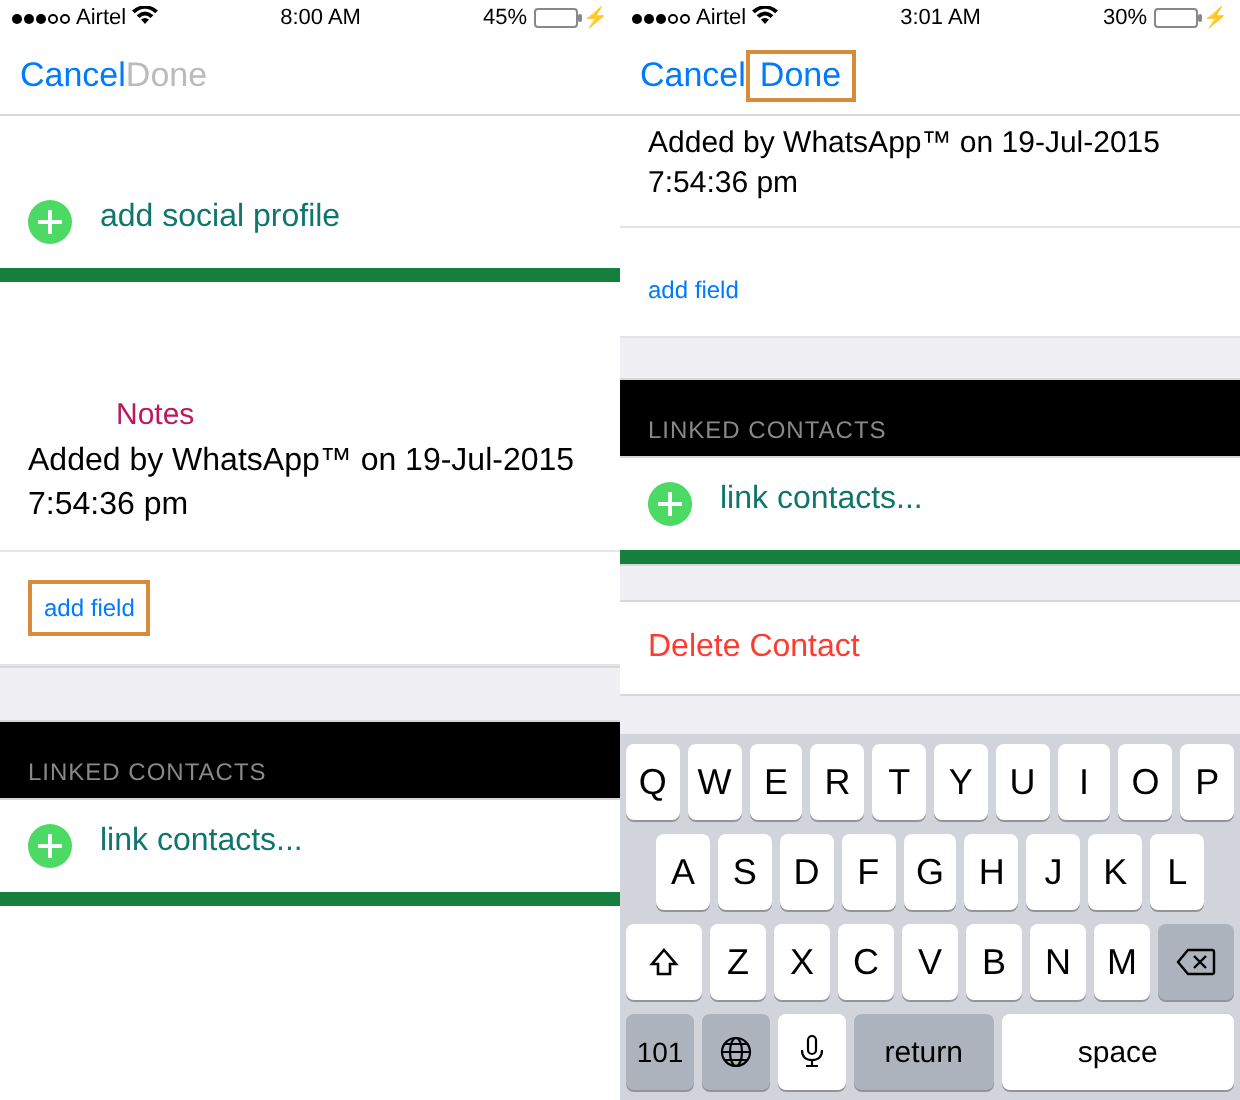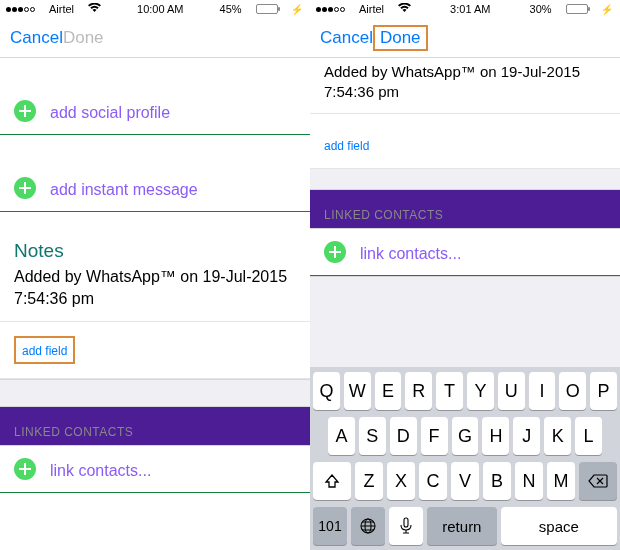--- a/index.html
+++ b/index.html
@@ -1,46 +1,46 @@
 <!DOCTYPE html>
 <html><head>
 <meta charset="utf-8">
 <style>
   * { margin: 0; padding: 0; box-sizing: border-box; }
   body { font-family: -apple-system, "Helvetica Neue", Helvetica, Arial, sans-serif; background: #fff; width: 620px; height: 550px; display: flex; overflow: hidden; }
   .screen { width: 310px; height: 550px; background: #fff; display: flex; flex-direction: column; position: relative; }
   .status-bar { height: 18px; display: flex; align-items: center; justify-content: space-between; padding: 0 6px; font-size: 11px; font-weight: 500; color: #000; }
-  .sb-left, .sb-right { display: flex; align-items: center; gap: 14px; }
+  .sb-left, .sb-right { display: flex; align-items: center; gap: 3px; }
   .sig-dots { display: flex; gap: 1px; }
   .dot { width: 5px; height: 5px; border-radius: 50%; background: #000; }
   .dot.empty { background: none; border: 1px solid #000; }
   .battery { width: 22px; height: 10px; border: 1px solid #888; border-radius: 2px; position: relative; }
   .battery::after { content: ""; position: absolute; right: -3px; top: 2px; width: 2px; height: 4px; background: #888; border-radius: 1px; }
   .battery-fill { height: 100%; background: #fc0; width: 24%; }
   .bolt { font-size: 10px; }
   .nav-bar { height: 40px; display: flex; align-items: center; padding: 0 10px; border-bottom: 1px solid #d7d7d7; }
   .nav-btn { font-size: 17px; font-weight: 400; }
   .cancel { color: #007aff; }
   .done-gray { color: #bbb; }
   .done-blue { color: #007aff; font-weight: 500; }
   .highlight-box { border: 2px solid #d88b3a; padding: 1px 5px; display: inline-block; }
   .content { flex: 1; overflow: hidden; background: #fff; display: flex; flex-direction: column; }
-  .row { display: flex; align-items: flex-end; padding: 12px 14px; font-size: 16px; color: #8b5cf6; border-bottom: 1px solid #15803d; }
+  .row { display: flex; align-items: flex-start; padding: 12px 14px; font-size: 16px; color: #0f766e; border-bottom: 7px solid #15803d; }
   .add-icon { width: 22px; height: 22px; border-radius: 50%; background: #4cd964; display: flex; align-items: center; justify-content: center; margin-right: 14px; flex-shrink: 0; }
   .add-icon svg { width: 12px; height: 12px; }
   .gap { height: 30px; background: #fff; }
   .gap-gray { height: 28px; background: #efeff4; border-top: 1px solid #d7d7d7; border-bottom: 1px solid #d7d7d7; }
   .notes-block { padding: 8px 14px 12px 14px; border-bottom: 1px solid #e5e5e5; }
-  .notes-label { font-size: 19px; color: #0f766e; margin-bottom: 4px; }
+  .notes-label { font-size: 15px; color: #be185d; margin-bottom: 4px; margin-left: 44px; }
   .notes-text { font-size: 16px; color: #000; line-height: 1.35; }
   .notes-text-cut { font-size: 15px; color: #000; line-height: 1.35; padding: 4px 14px 10px 14px; }
   .add-field { padding: 14px; }
   .add-field-link { color: #007aff; font-size: 12px; }
   .add-field-highlight { border: 2px solid #d88b3a; padding: 3px 6px; display: inline-block; }
-  .section-header { font-size: 12px; color: #888; padding: 18px 14px 6px 14px; background: #4c1d95; border-top: 1px solid #d7d7d7; letter-spacing: 0.5px; }
+  .section-header { font-size: 12px; color: #888; padding: 18px 14px 6px 14px; background: #000000; border-top: 1px solid #d7d7d7; letter-spacing: 0.5px; }
   .section-header.first { border-top: none; }
   .delete-row { padding: 14px; text-align: left; font-size: 16px; border-top: 1px solid #d7d7d7; border-bottom: 1px solid #d7d7d7; background: #fff; }
   .delete-txt { color: #ff3b30; }
 
   
   .keyboard { background: #d1d5db; padding: 5px 3px; font-size: 17px; }
   .kb-row { display: flex; justify-content: center; gap: 4px; margin-bottom: 7px; }
   .key { background: #fff; border-radius: 4px; height: 38px; flex: 1; display: flex; align-items: center; justify-content: center; box-shadow: 0 1px 0 rgba(0,0,0,0.3); font-size: 18px; }
   .key.special { background: #acb3bc; }
   .kb-row.r1 .key { max-width: 28px; }
@@ -65,21 +65,21 @@
           <span class="dot empty"></span>
           <span class="dot empty"></span>
       </span>
       <span>Airtel</span>
       <span>
         <svg width="13" height="10" viewBox="0 0 13 10">
             <path d="M6.5 9 L4.5 6.8 Q6.5 5.2 8.5 6.8 Z M2.3 4.6 Q6.5 1 10.7 4.6 L9.3 6 Q6.5 3.6 3.7 6 Z M0 2.2 Q6.5 -3 13 2.2 L11.6 3.6 Q6.5 -0.8 1.4 3.6 Z" fill="#000"></path>
           </svg>
       </span>
     </div>
-    <div>10:00 AM</div>
+    <div>8:00 AM</div>
     <div class="sb-right">
       <span>45%</span>
       <span class="battery"><span class="battery-fill"></span></span>
       <span class="bolt">⚡</span>
     </div>
   </div>
 
   <div class="nav-bar">
     <span class="nav-btn cancel">Cancel</span>
     <span class="nav-btn done-gray">Done</span>
@@ -89,28 +89,20 @@
     <div class="gap"></div>
     <div class="row">
       <span class="add-icon">
         <svg viewBox="0 0 12 12">
             <path d="M5 0h2v5h5v2H7v5H5V7H0V5h5z" fill="#fff"></path>
           </svg>
       </span>
       <span>add social profile</span>
     </div>
     <div class="gap"></div>
-    <div class="row">
-      <span class="add-icon">
-        <svg viewBox="0 0 12 12">
-            <path d="M5 0h2v5h5v2H7v5H5V7H0V5h5z" fill="#fff"></path>
-          </svg>
-      </span>
-      <span>add instant message</span>
-    </div>
     <div style="height:20px"></div>
     <div class="notes-block">
       <div class="notes-label">Notes</div>
       <div class="notes-text">Added by WhatsApp™ on 19-Jul-2015 7:54:36 pm</div>
     </div>
     <div class="add-field">
       <span class="add-field-highlight">
         <span class="add-field-link">add field</span>
       </span>
     </div>
@@ -169,20 +161,23 @@
     <div class="section-header">LINKED CONTACTS</div>
     <div class="row" style="background:#fff;border-top:1px solid #d7d7d7">
       <span class="add-icon">
         <svg viewBox="0 0 12 12">
             <path d="M5 0h2v5h5v2H7v5H5V7H0V5h5z" fill="#fff"></path>
           </svg>
       </span>
       <span>link contacts...</span>
     </div>
     <div style="height:18px;background:#efeff4;border-top:1px solid #d7d7d7"></div>
+    <div class="delete-row">
+      <span class="delete-txt">Delete Contact</span>
+    </div>
     <div style="flex:1;background:#efeff4;min-height:8px"></div>
 
     <div class="keyboard">
       <div class="kb-row r1">
         <span class="key">Q</span>
         <span class="key">W</span>
         <span class="key">E</span>
         <span class="key">R</span>
         <span class="key">T</span>
         <span class="key">Y</span>

